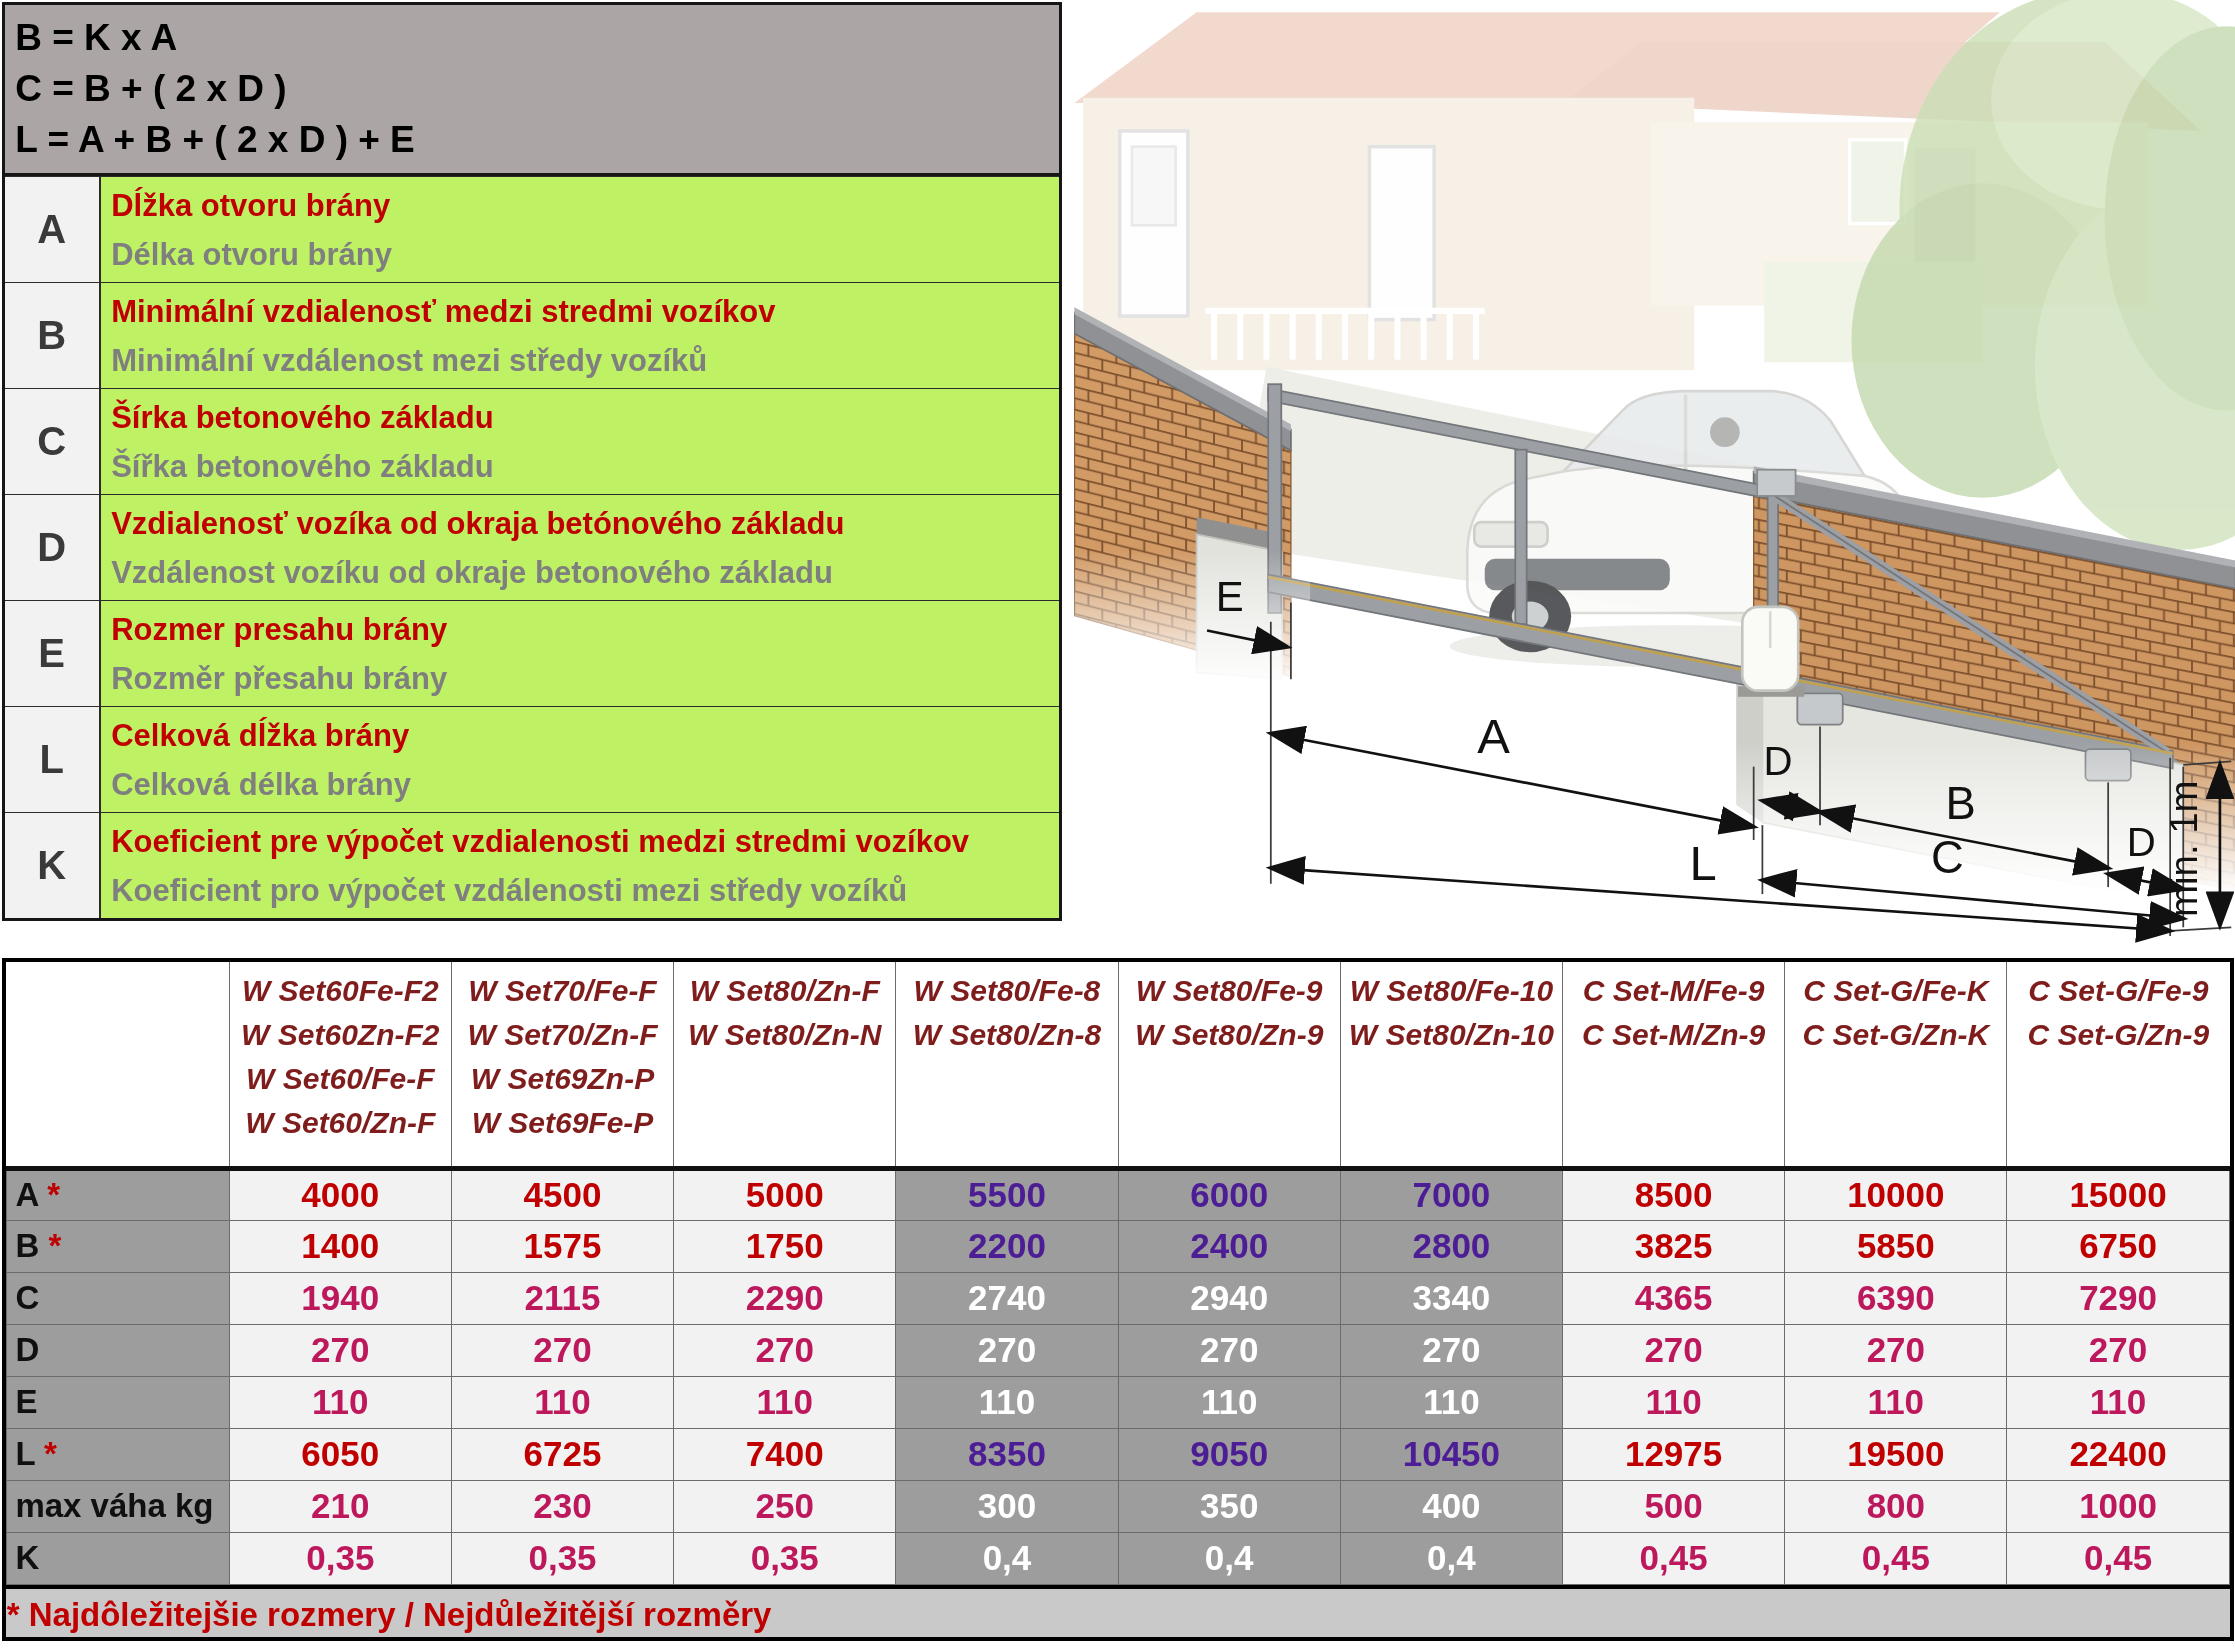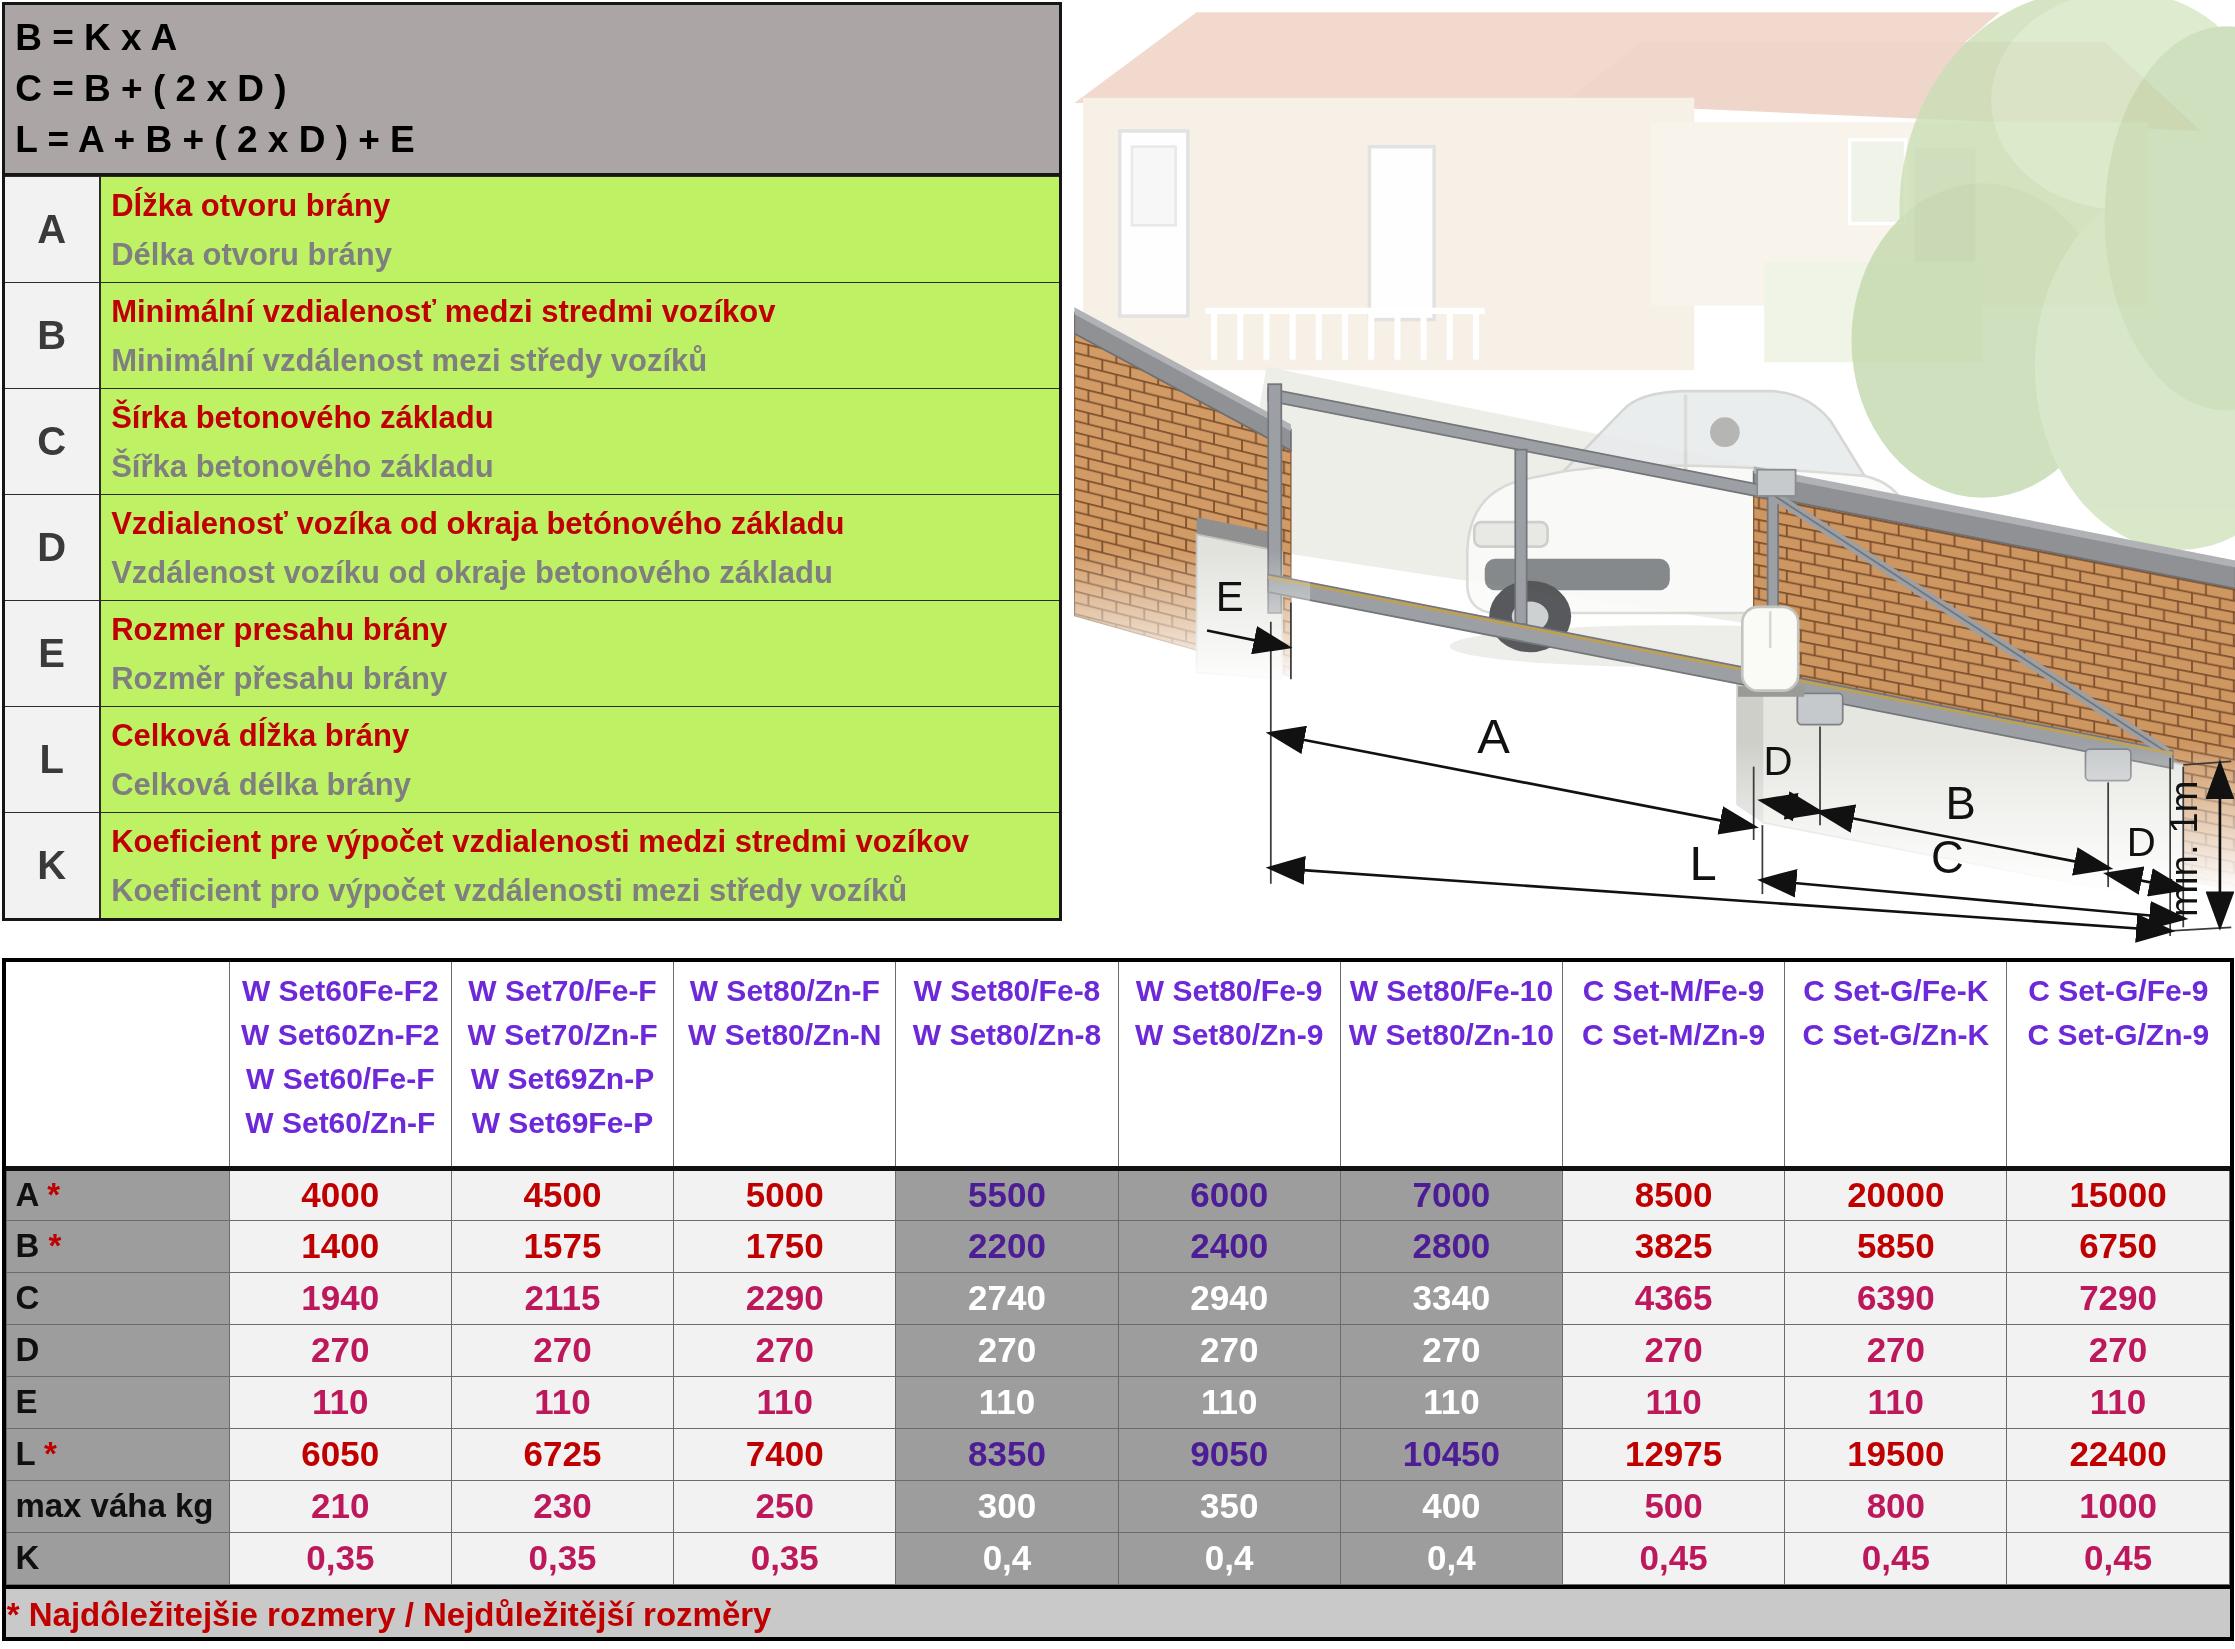--- a/index.html
+++ b/index.html
@@ -19,21 +19,21 @@
 
   
   .scene { position:absolute; left:1074px; top:0; width:1162px; height:943px; }
 
   
   .spec { position:absolute; left:1.7px; top:958px; width:2232px; border:4.4px solid #000; background:#fff; }
   .spec table { width:100%; border-collapse:collapse; table-layout:fixed; }
   .spec thead th { background:#fff; border-left:1.7px solid #6B6B6B; border-bottom:5.2px solid #111;
     vertical-align:top; padding-top:7px; height:206px; }
   .spec thead th:first-child { border-left:none; }
-  .pl { font-weight:bold; font-size:30px; line-height:44px; color:#6d28d9; text-align:center; white-space:nowrap; }
+  .pl { font-weight:bold; font-size:30px; line-height:44px; color:#7f1d1d; text-align:center; white-space:nowrap;font-style:italic; }
   .spec tbody th.lab { background:#9D9D9D; text-align:left; padding-left:8.7px; font-weight:bold; font-size:33px; color:#101010;
     border:1.7px solid #6B6B6B; height:52px; white-space:nowrap; }
   .spec tbody td.val { border:1.7px solid #6B6B6B; height:52px; text-align:center; font-weight:bold; font-size:35px; }
   .spec td.light { background:#F2F2F2; color:#be185d; }
   .spec td.light.red { color:#C00000; }
   .spec td.band { background:#9D9D9D; color:#FFFFFF; }
   .spec td.band.red { color:#4c1d95; }
   .lab .star { color:#C00000; }
   .footnote { background:#C9C9C9; border-top:4.4px solid #000; height:52px; font-weight:bold; font-size:33px; line-height:51px;
     color:#C00000; padding-left:1px; }
@@ -316,21 +316,21 @@
       <tbody>
           <tr>
             <th class="lab"><span>A</span> <span class="star">*</span></th>
             <td class="val light red">4000</td>
             <td class="val light red">4500</td>
             <td class="val light red">5000</td>
             <td class="val band red">5500</td>
             <td class="val band red">6000</td>
             <td class="val band red">7000</td>
             <td class="val light red">8500</td>
-            <td class="val light red">20000</td>
+            <td class="val light red">10000</td>
             <td class="val light red">15000</td>
           </tr>
           <tr>
             <th class="lab"><span>B</span> <span class="star">*</span></th>
             <td class="val light red">1400</td>
             <td class="val light red">1575</td>
             <td class="val light red">1750</td>
             <td class="val band red">2200</td>
             <td class="val band red">2400</td>
             <td class="val band red">2800</td>

